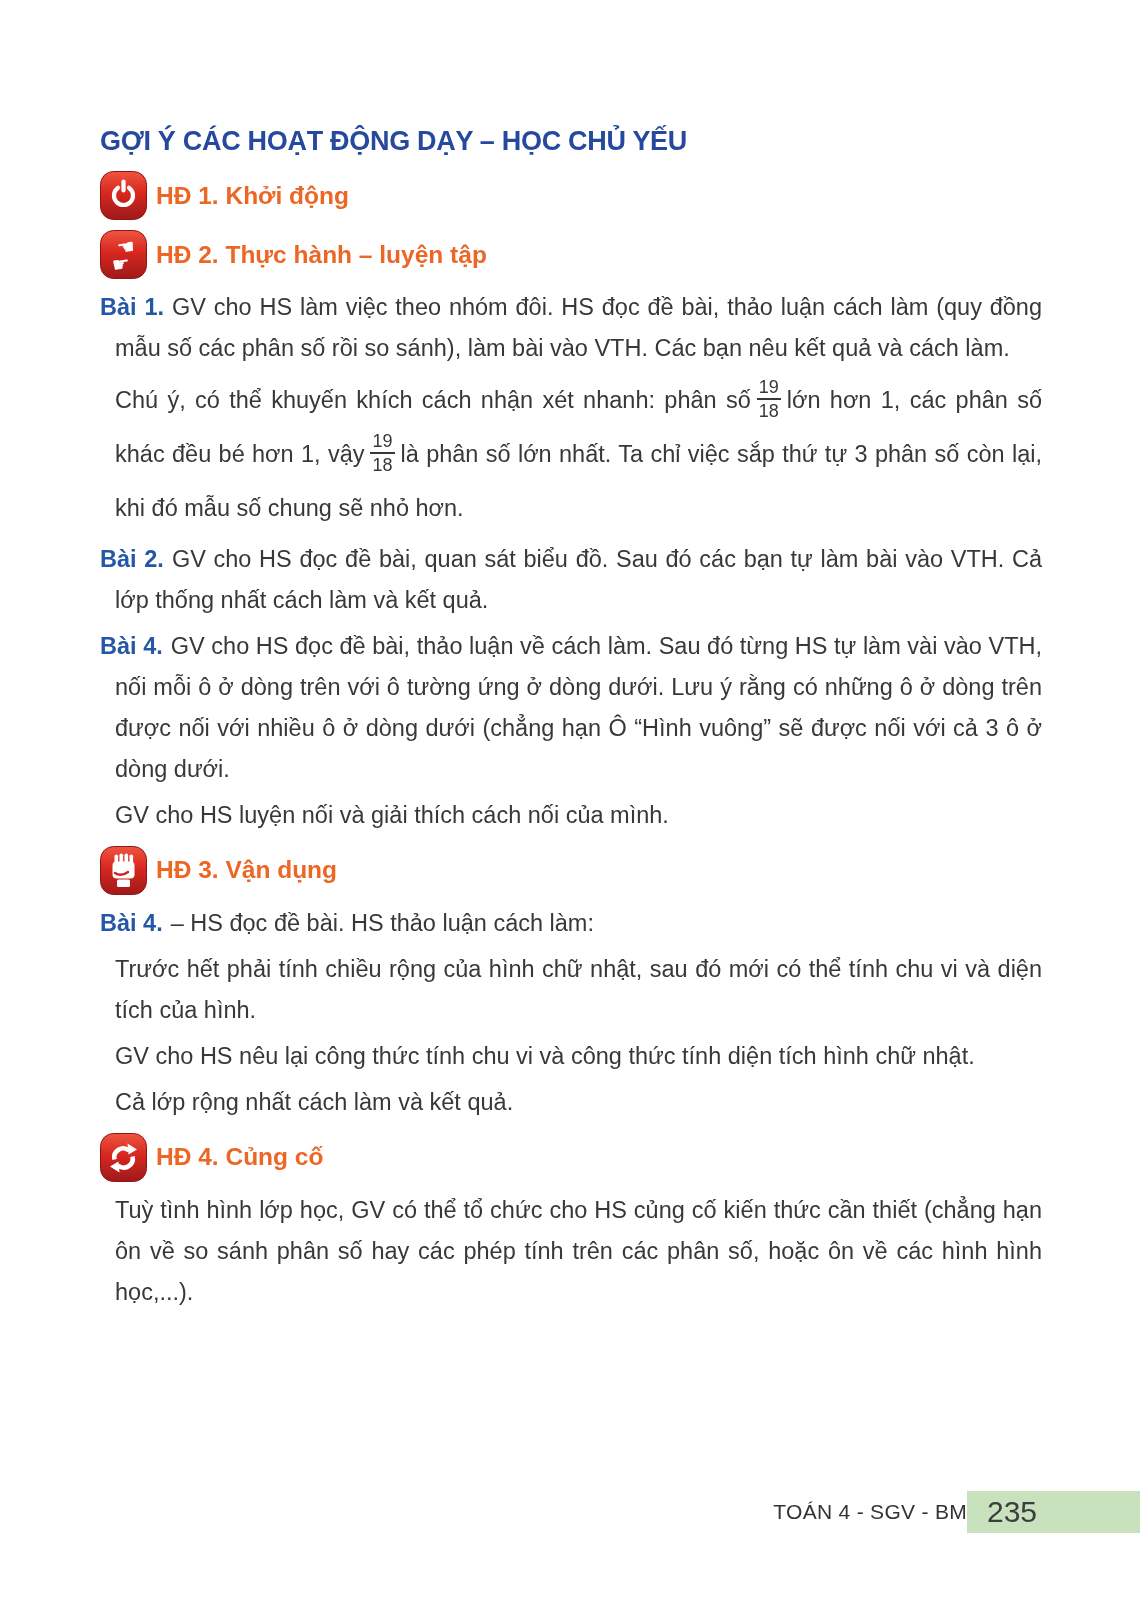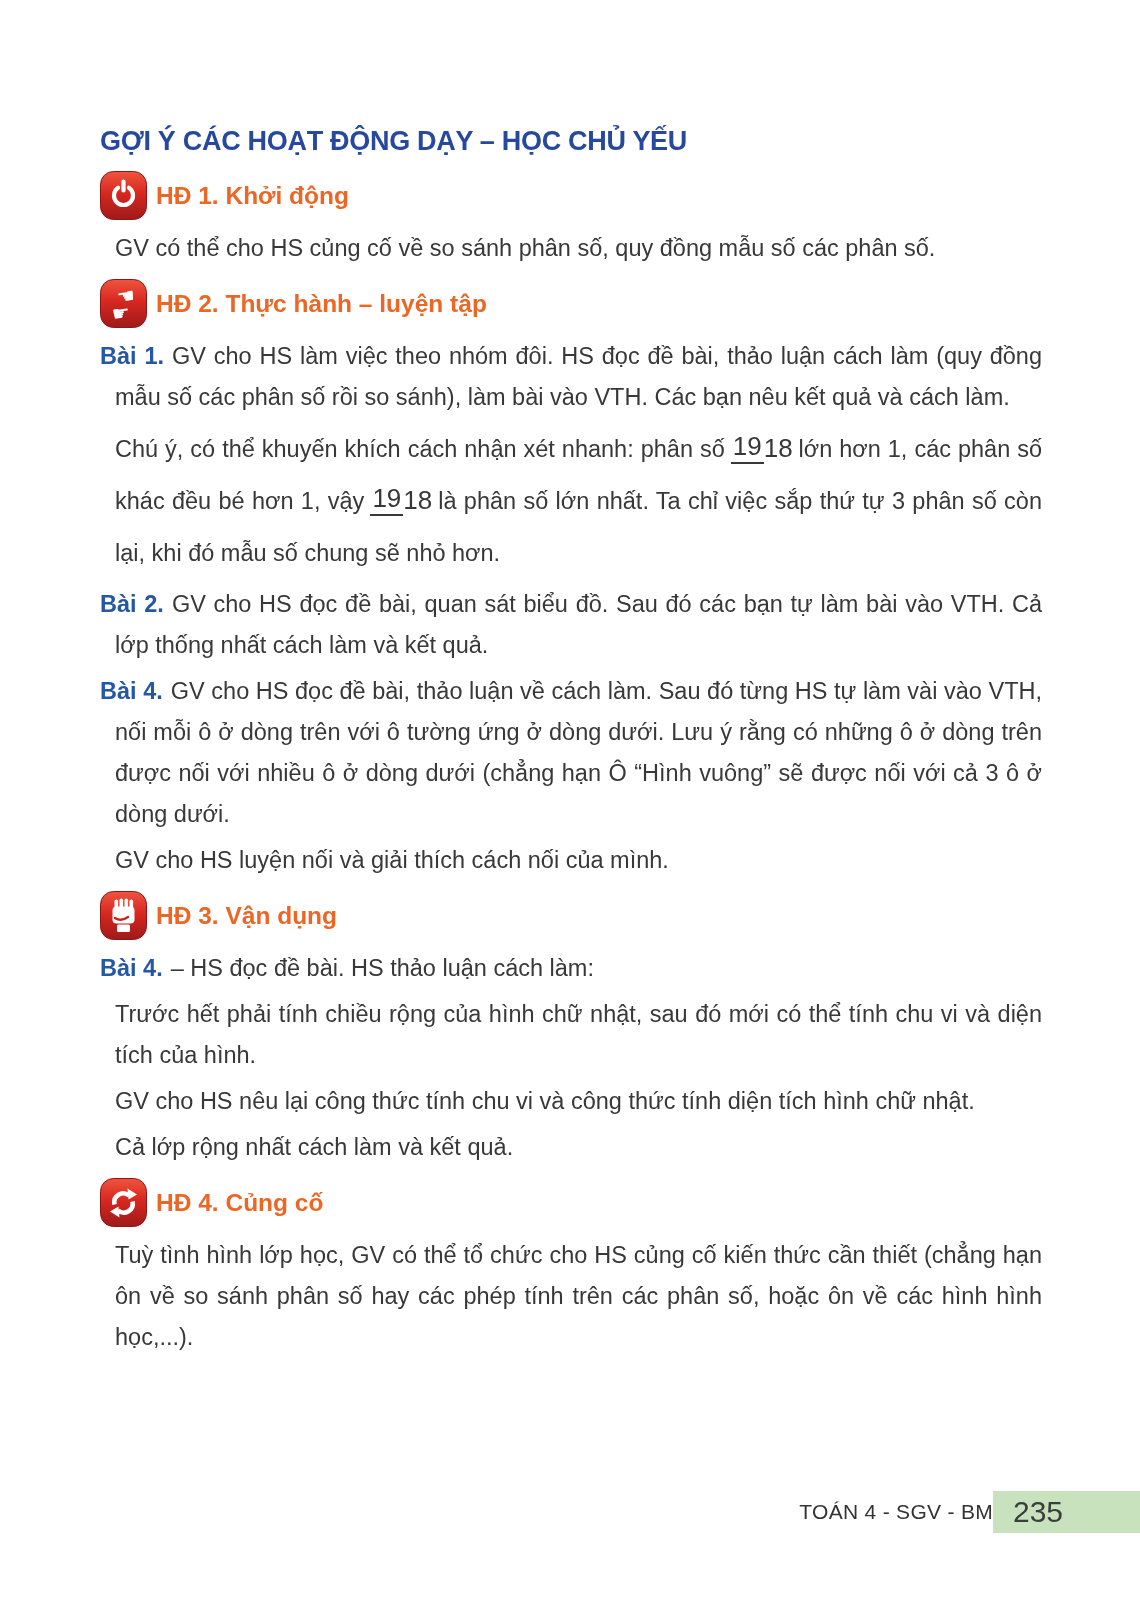--- a/index.html
+++ b/index.html
@@ -28,35 +28,35 @@
   }
   .para{
     font-size:23.5px;color:#383838;line-height:41px;
     margin:5px 0;text-align:justify;
   }
   .indent{margin-left:15px;}
   .bai{padding-left:15px;text-indent:-15px;}
   .bai-label{color:#2557a7;font-weight:bold;margin-right:8px;font-style:normal;}
   .note{line-height:52px;}
   .frac{
-    display:inline-flex;flex-direction:row;align-items:center;
-    vertical-align:middle;font-size:26px;line-height:1.12;
+    display:inline-flex;flex-direction:column;align-items:center;
+    vertical-align:middle;font-size:18px;line-height:1.12;
     margin:4px 6px;transform:translateY(-3px);color:#383838;text-indent:0;
   }
   .frac .num{border-bottom:2px solid #383838;padding:0 2px 1px 2px;}
   .frac .den{padding-top:1px;}
   .footer{
     position:absolute;left:0;top:1491px;width:100%;height:42px;
     display:flex;align-items:center;justify-content:flex-end;
   }
   .book-label{
     font-size:21px;color:#333333;letter-spacing:0.3px;
   }
   .page-box{
-    width:147px;height:42px;background:#c7e2bd;
+    width:173px;height:42px;background:#c7e2bd;
     display:flex;align-items:center;padding-left:20px;box-sizing:border-box;text-align:center;
   }
   .page-number{font-size:30px;color:#3d3d3d;}
 </style>
 </head>
 <body>
 
 <div class="page">
   <div class="content">
 
@@ -71,21 +71,20 @@
               <stop offset="1" stop-color="#9e1a1a"></stop>
         </linearGradient>
           </defs>
         <rect x="0.5" y="0.5" width="46" height="48" rx="13" fill="url(#g1)" stroke="#8f1616"></rect>
         <path d="M28.95 16.72 A9.5 9.5 0 1 1 18.05 16.72" stroke="#ffffff" stroke-width="4.2" fill="none" stroke-linecap="round"></path>
         <rect x="21.4" y="8.5" width="4.2" height="13" rx="2.1" fill="#ffffff"></rect>
       </svg>
       <h2>HĐ 1. Khởi động</h2>
     </div>
 
-    <p class="para indent">GV có thể cho HS củng cố về so sánh phân số, quy đồng mẫu số các phân số.</p>
 
     <div class="activity">
       <svg class="icon" viewBox="0 0 47 49" xmlns="http://www.w3.org/2000/svg">
         <defs>
             <linearGradient id="g2" x1="0" y1="0" x2="0" y2="1">
           <stop offset="0" stop-color="#ef5540"></stop>
               <stop offset="0.45" stop-color="#d8271f"></stop>
               <stop offset="1" stop-color="#9e1a1a"></stop>
         </linearGradient>
           </defs>

